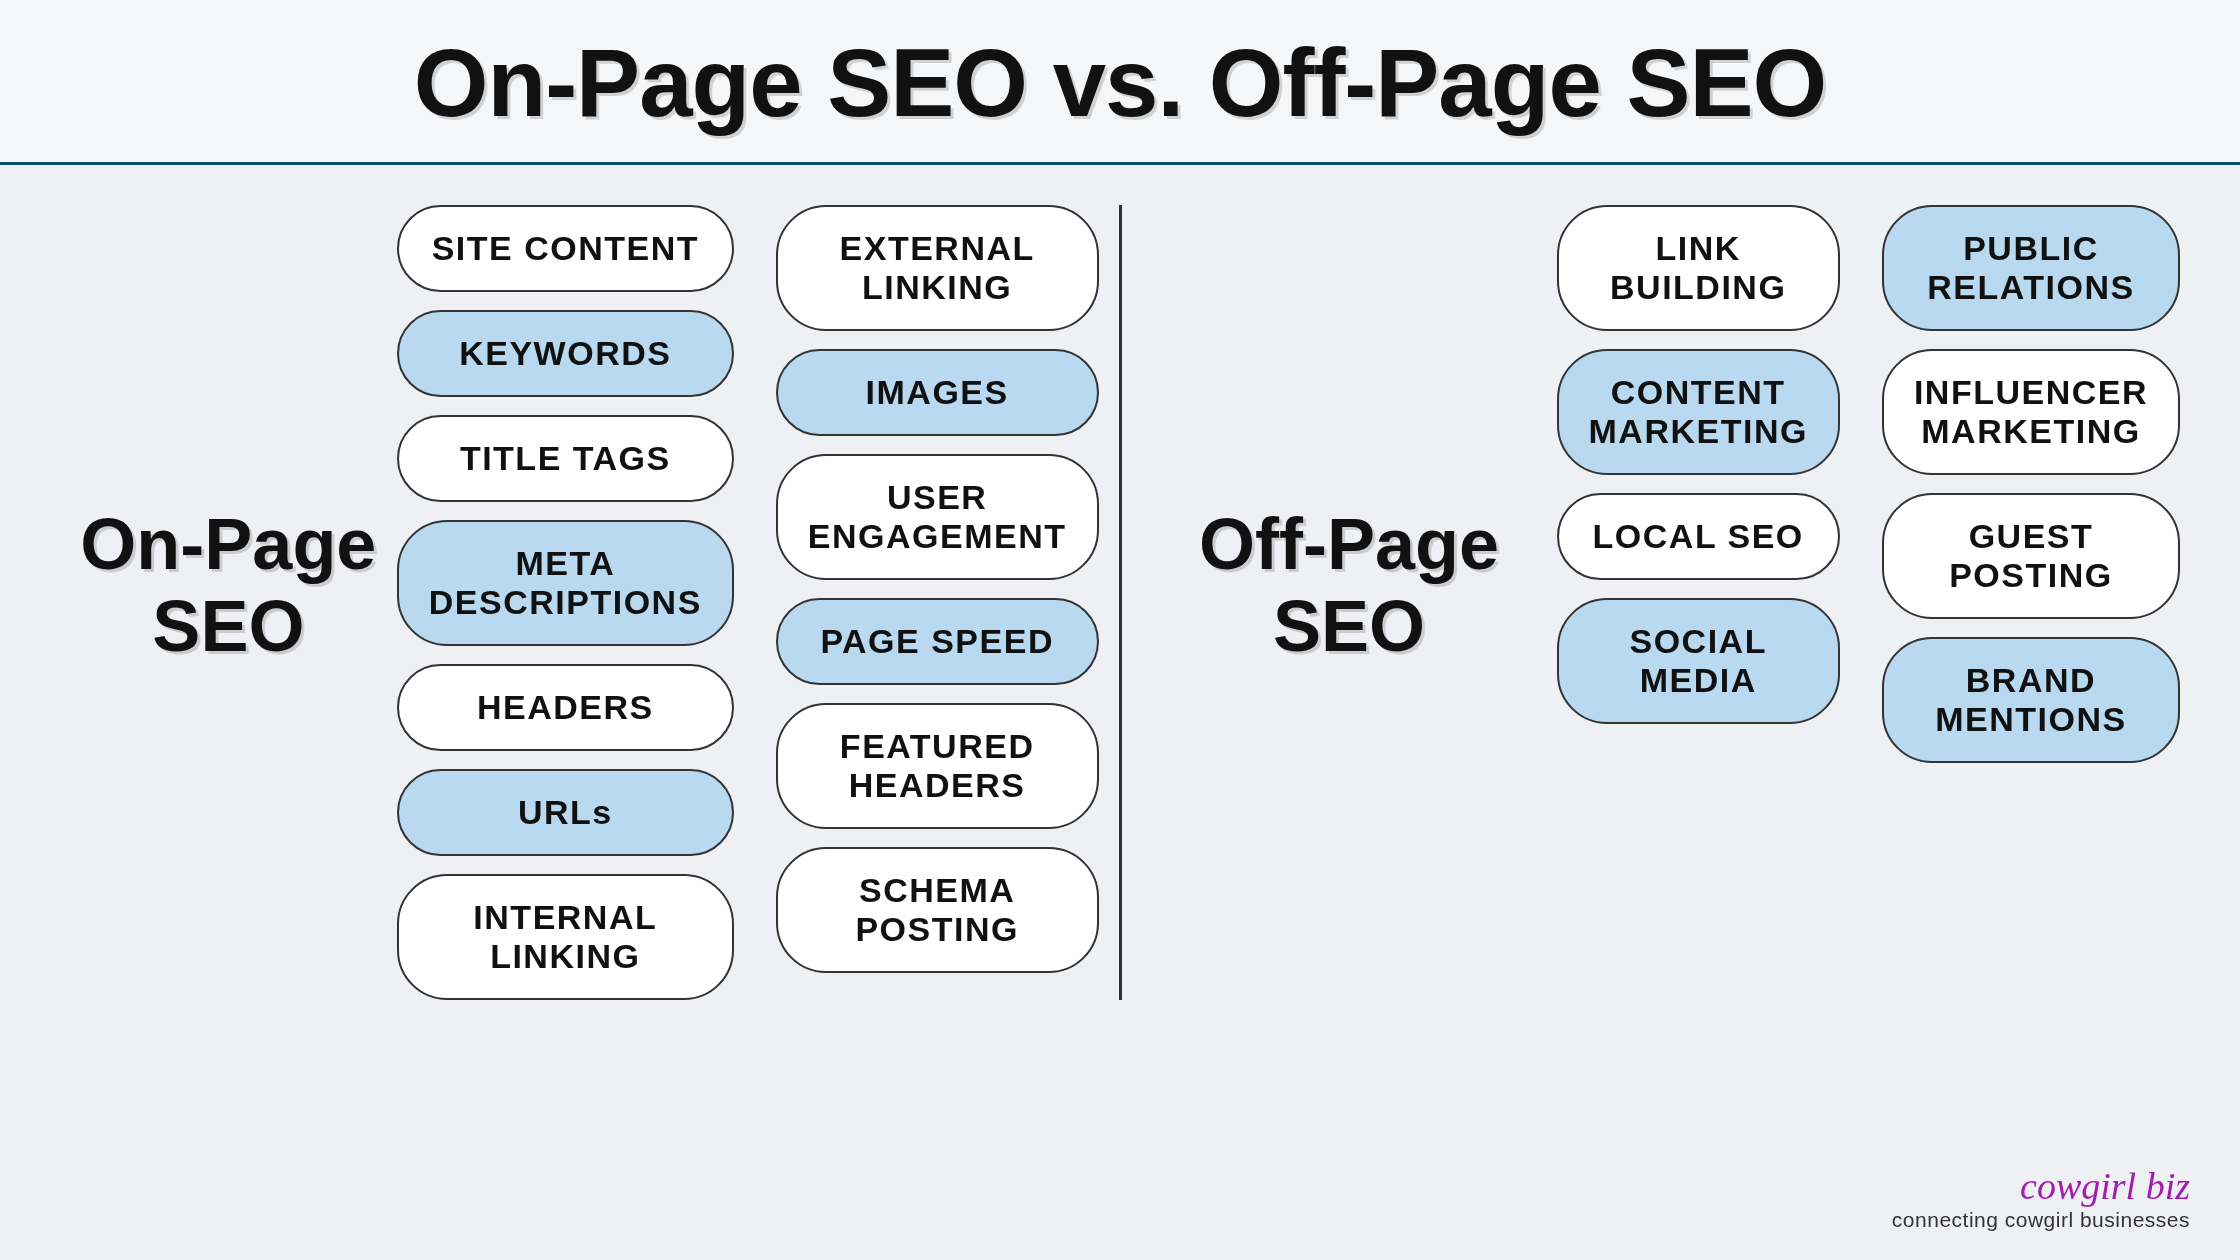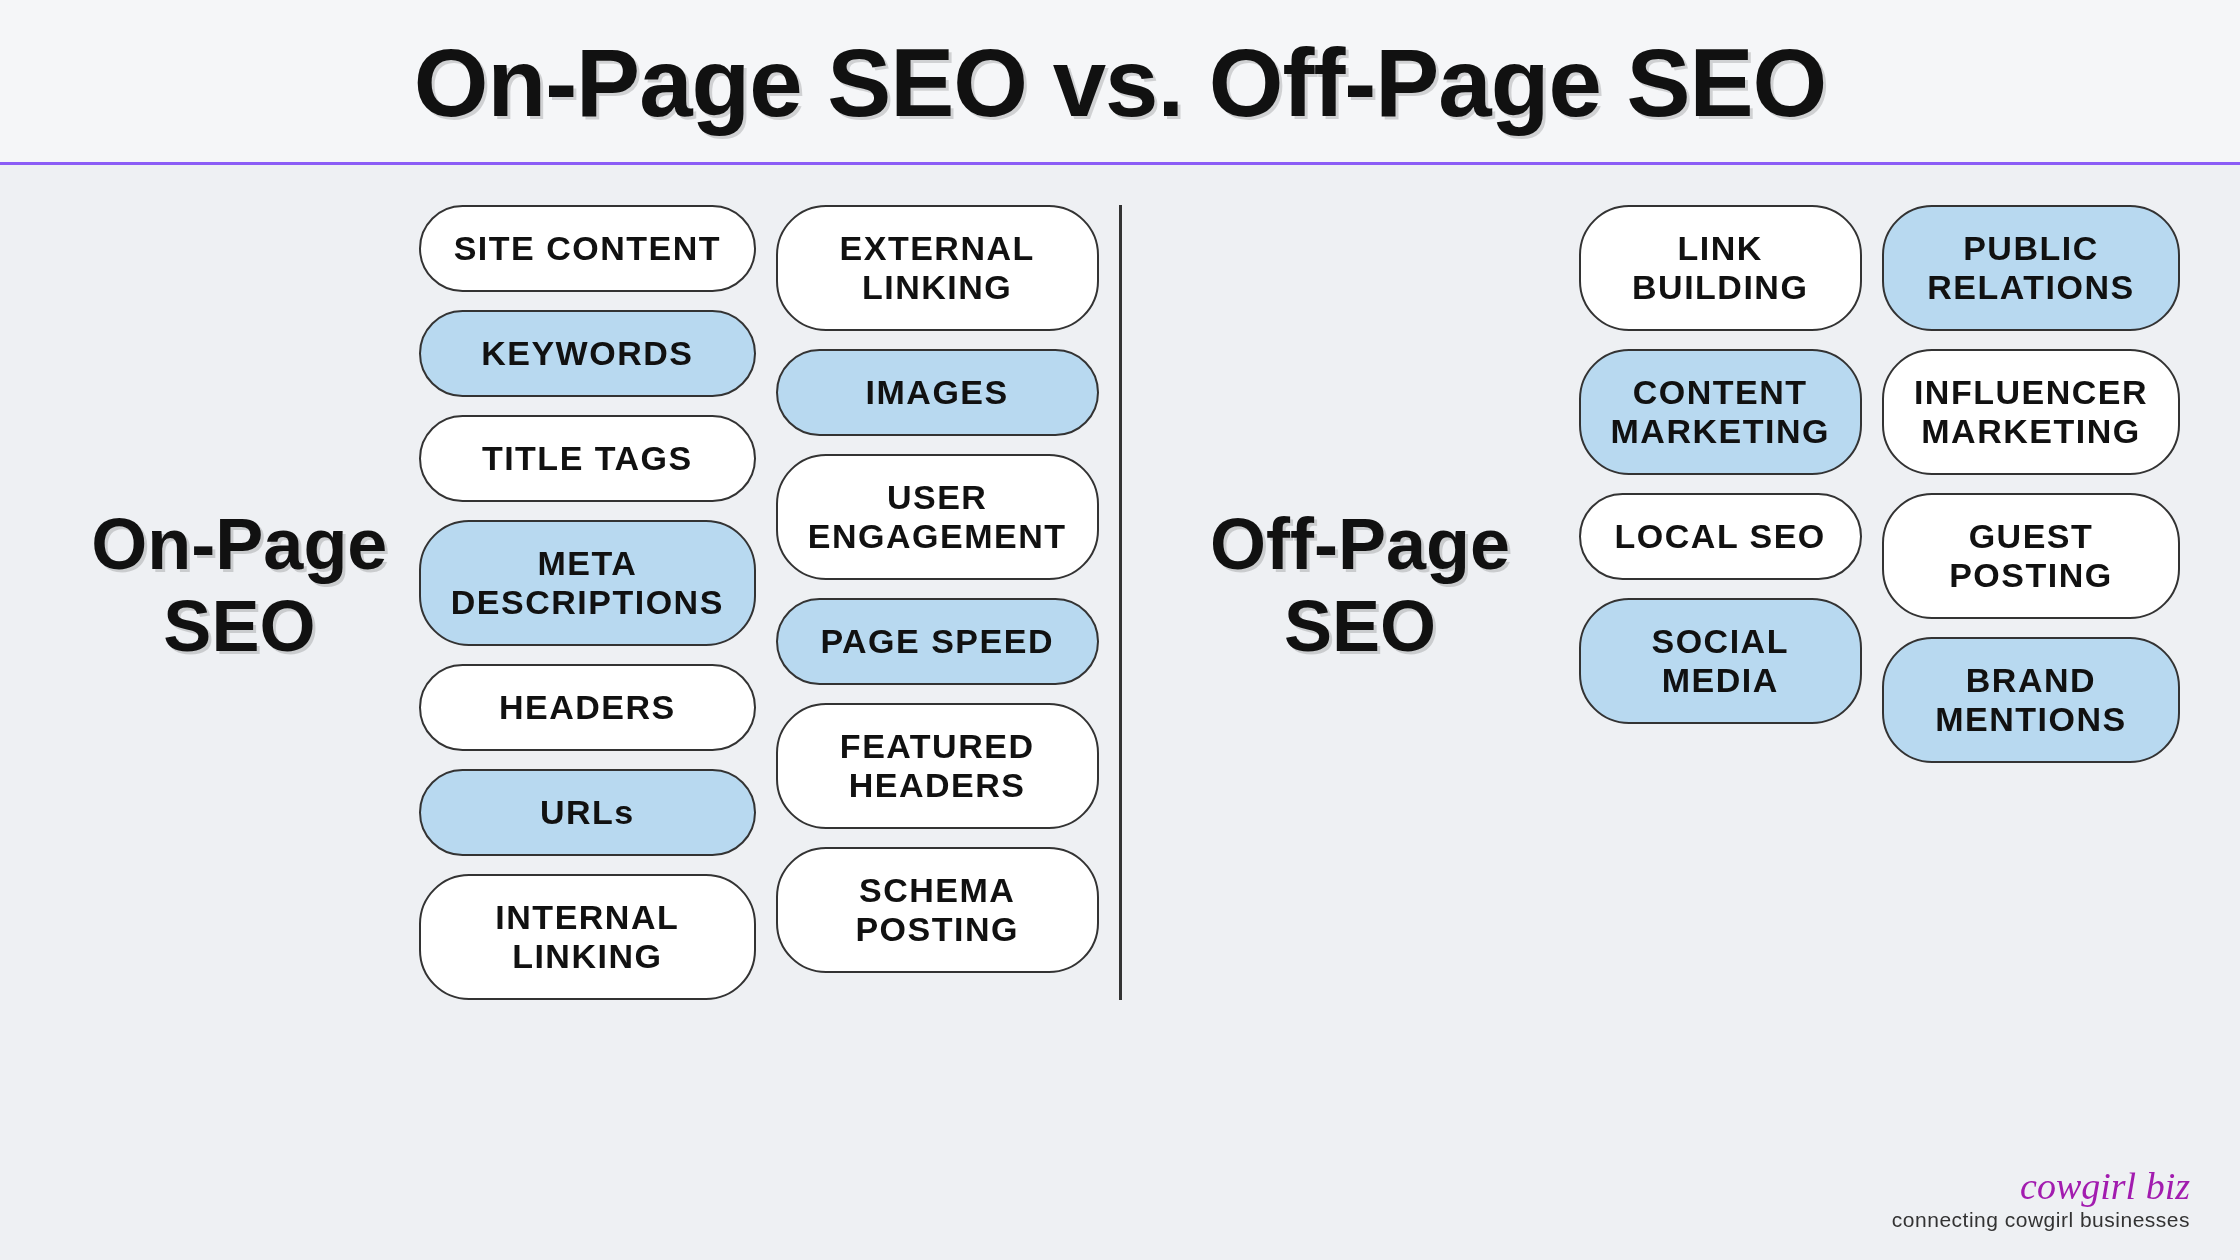--- a/index.html
+++ b/index.html
@@ -8,21 +8,21 @@
       background-color: #eef0f3;
       font-family: 'Arial Black', 'Arial Bold', Arial, sans-serif;
       width: 2240px;
       height: 1260px;
       overflow: hidden;
       position: relative;
     }
 
     .page-title-section {
       background-color: #f5f6f8;
-      border-bottom: 3px solid #8b5cf6;
+      border-bottom: 3px solid #0c4a6e;
       text-align: center;
       padding: 28px 0 24px;
     }
 
     .page-title {
       font-size: 96px;
       font-weight: 900;
       color: #111;
       letter-spacing: -1px;
       text-shadow: 3px 3px 0px rgba(0,0,0,0.15);
@@ -49,21 +49,21 @@
       margin-bottom: 36px;
       text-shadow: 3px 3px 0px rgba(0,0,0,0.15);
       align-self: center;
       width: 100%;
       text-align: center;
     }
 
     .columns-wrapper {
       display: flex;
       flex-direction: row;
-      gap: 20px;
+      gap: 42px;
       width: 100%;
     }
 
     .pill-column {
       display: flex;
       flex-direction: column;
       gap: 18px;
       flex: 1;
     }
 

